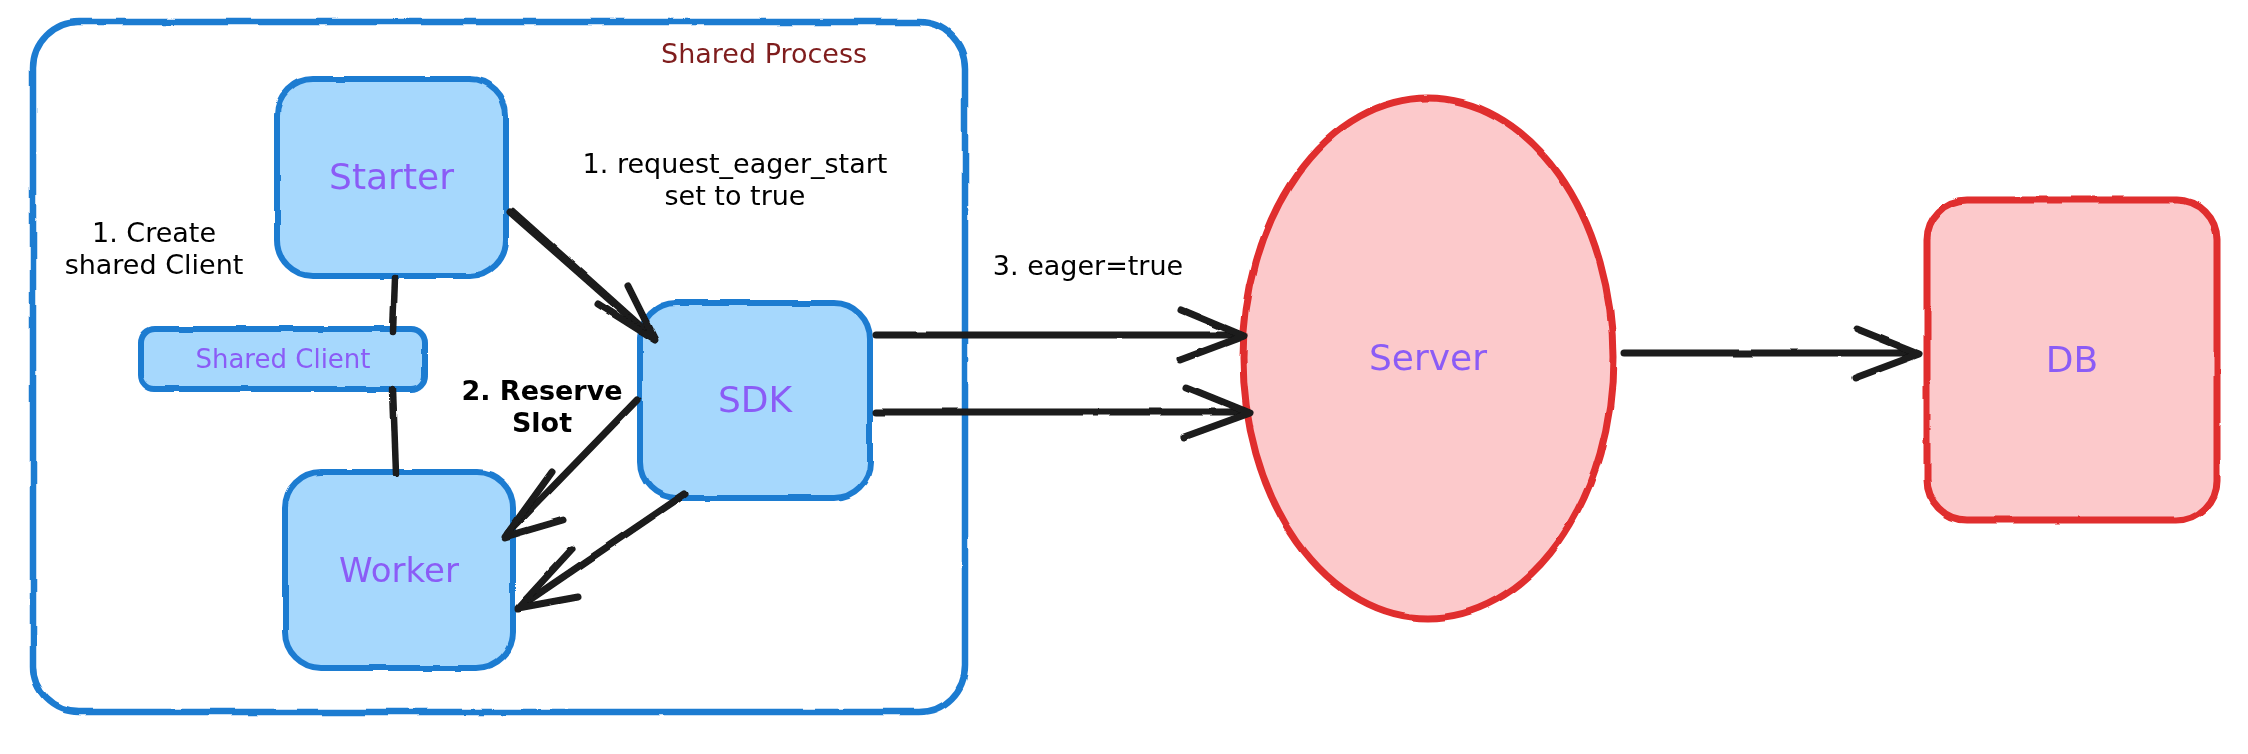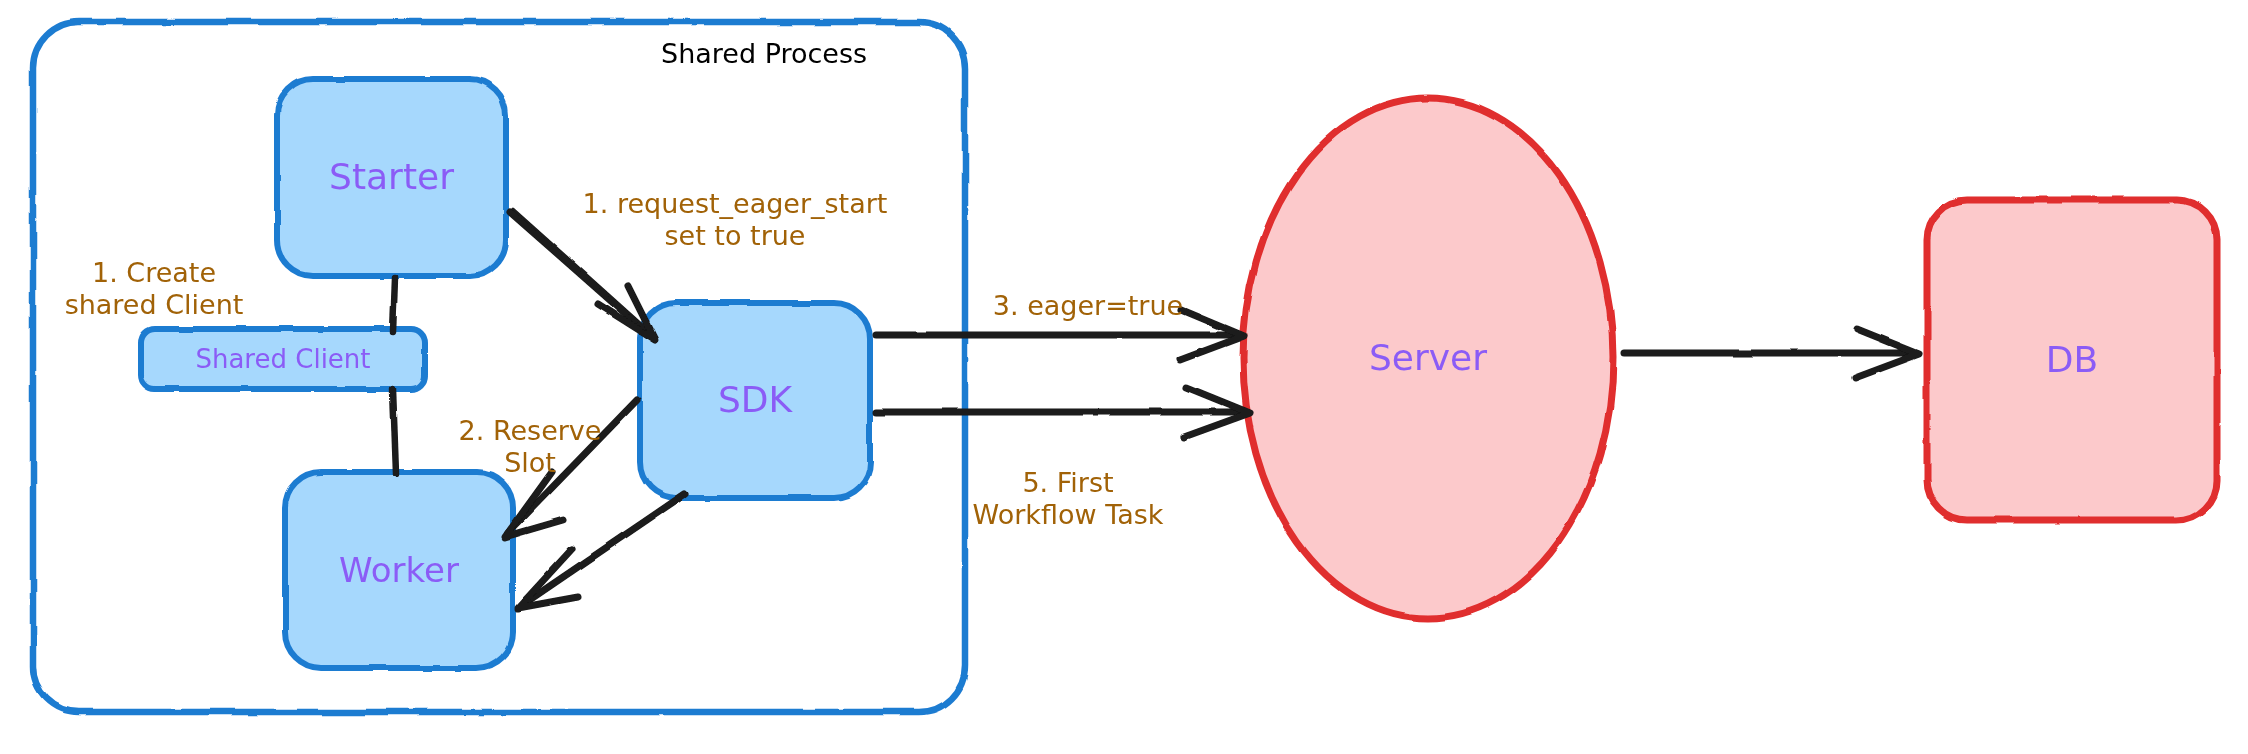--- a/index.html
+++ b/index.html
@@ -33,32 +33,31 @@
     text-align: center;
     color: #8b5cf6;
     font-family: "DejaVu Sans", sans-serif;
     pointer-events: none;
     white-space: pre-line;
     line-height: 1.18;
   }
   .edge-label {
     position: absolute;
     text-align: center;
-    color: #a16207;
+    color: #000000;
     font-family: "DejaVu Sans", sans-serif;
     white-space: pre-line;
     line-height: 1.2;
     font-size: 27px;
-    margin-top: 40px;
   }
   .container-title {
     position: absolute;
     font-family: "DejaVu Sans", sans-serif;
     font-size: 27px;
-    color: #000000;
+    color: #7f1d1d;
     white-space: nowrap;
   }
   .t-starter  { font-size: 36px; }
   .t-sdk      { font-size: 36px; }
   .t-worker   { font-size: 34px; }
   .t-client   { font-size: 26px; }
   .t-server   { font-size: 36px; }
   .t-db       { font-size: 36px; }
 </style>
 </head>
@@ -146,23 +145,21 @@
   <div class="node-label t-db" style="left:1927px; top:200px; width:290px; height:320px;">DB</div>
 
   <div class="node-label t-server" style="left:1243px; top:318px; width:370px; height:80px;">Server</div>
 
   <div class="edge-label" style="left:34px; top:217px; width:240px;">1. Create
 shared Client</div>
 
   <div class="edge-label" style="left:525px; top:148px; width:420px;">1. request_eager_start
 set to true</div>
 
-  <div class="edge-label" style="left:435px; top:375px; width:190px;">2. Reserve
+  <div class="edge-label" style="left:447px; top:375px; width:190px;font-weight:bold;">2. Reserve
 Slot</div>
 
 
   <div class="edge-label" style="left:958px; top:250px; width:260px;">3. eager=true</div>
 
-  <div class="edge-label" style="left:938px; top:427px; width:260px;">5. First
-Workflow Task</div>
 
 
 </div>
 
 </body></html>

